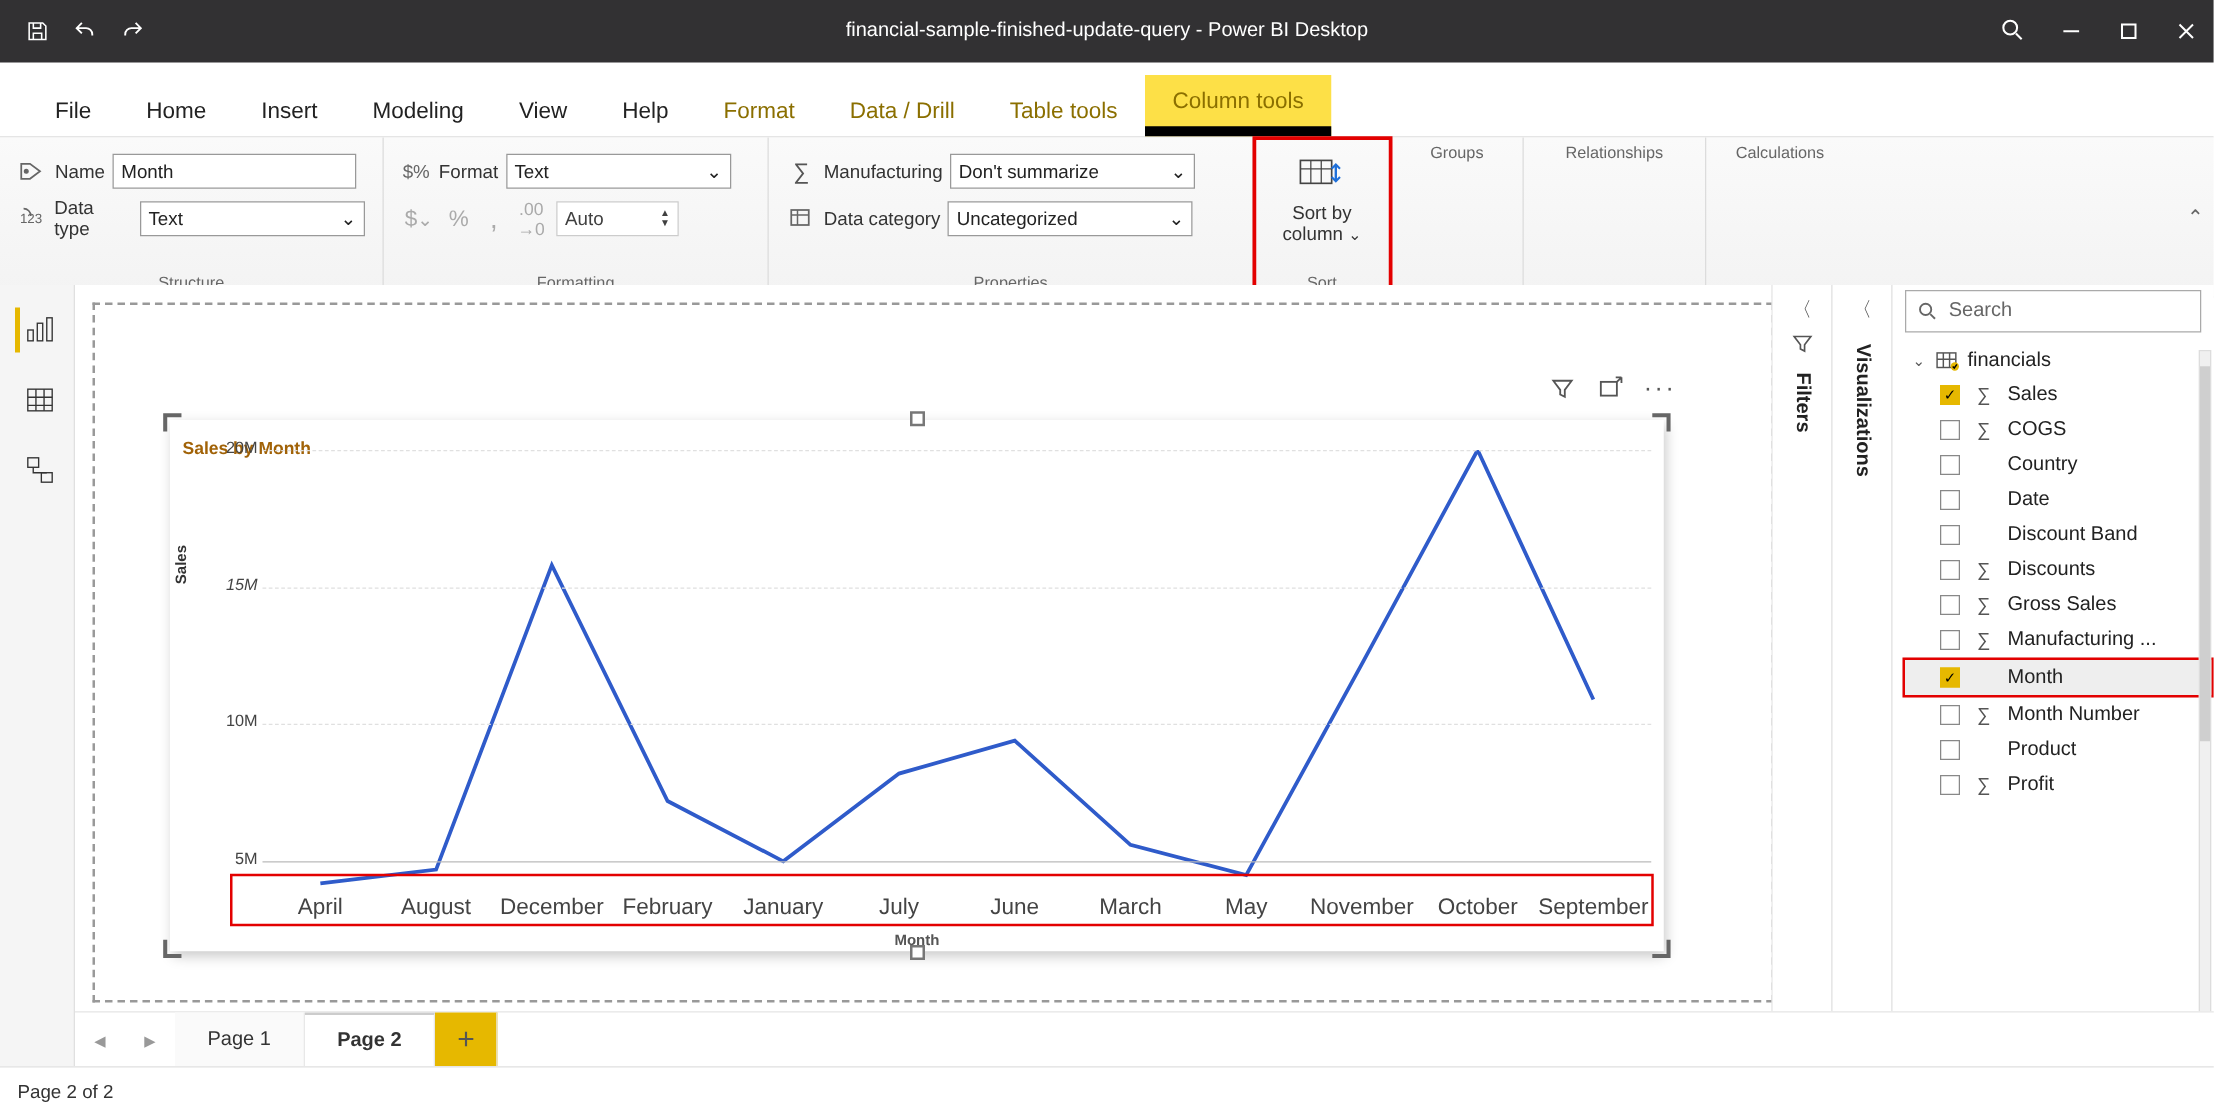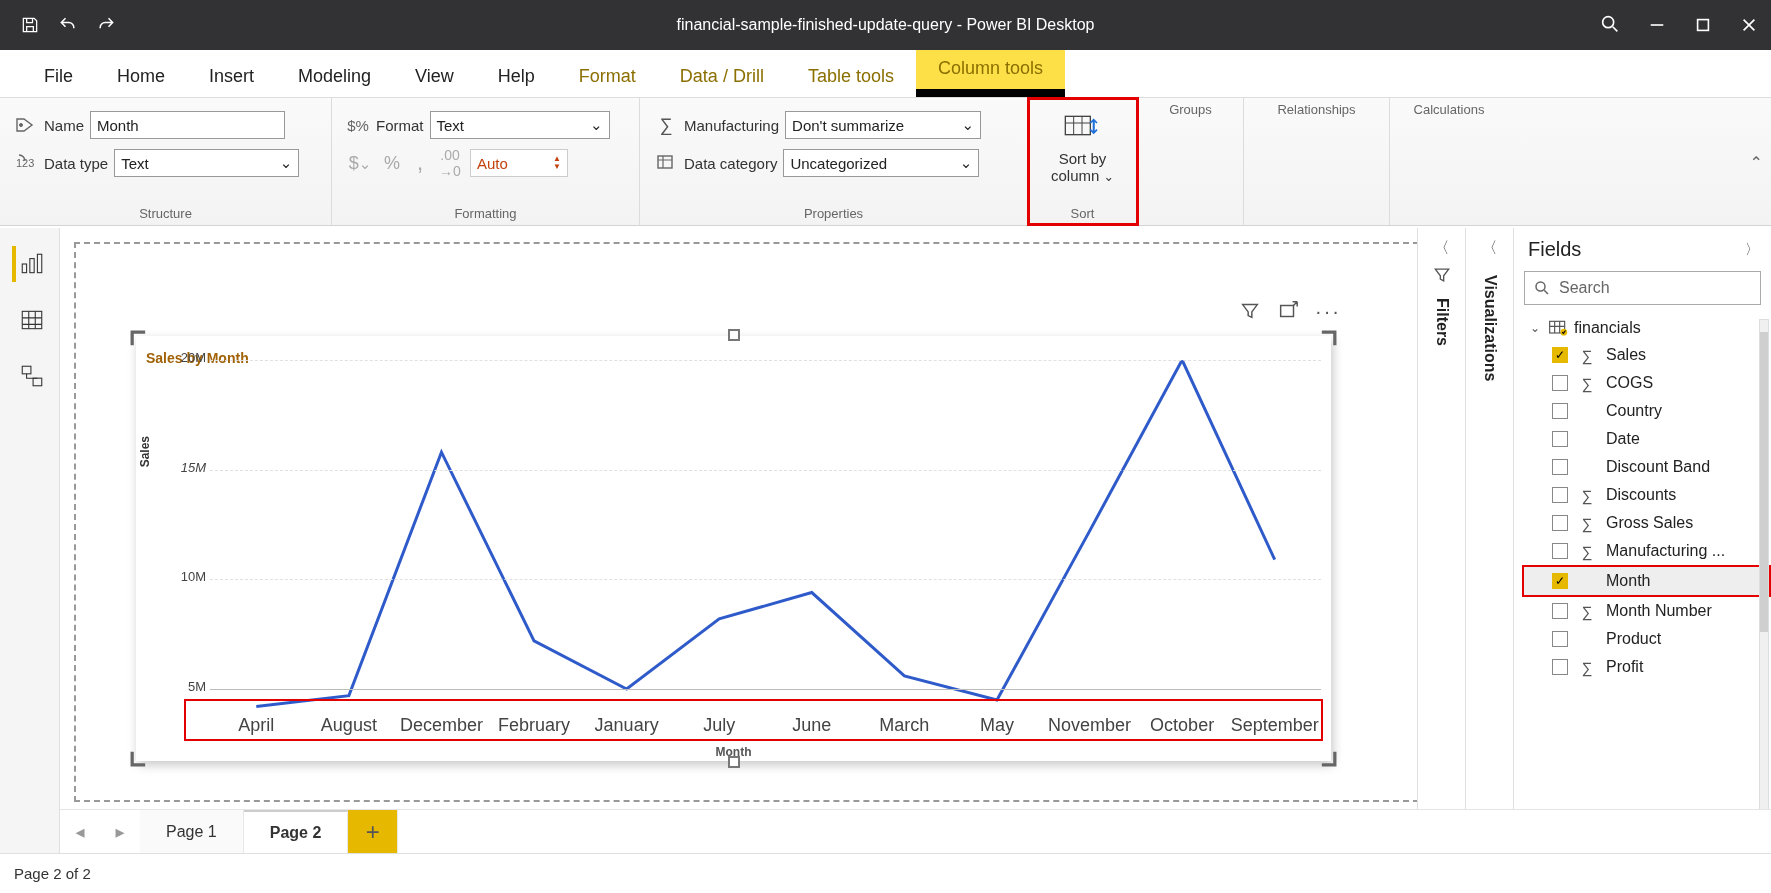--- a/index.html
+++ b/index.html
@@ -8,21 +8,21 @@
   
   .titlebar { height: 50px; background: #323133; color: #fff; display: flex; align-items: center; padding: 0 12px; position: relative; }
   .titlebar .qat { display: flex; gap: 14px; margin-left: 6px; }
   .titlebar .qat svg { width: 20px; height: 20px; stroke: #fff; fill: none; }
   .titlebar .title { position: absolute; left: 50%; transform: translateX(-50%); font-size: 16px; }
   .titlebar .right { margin-left: auto; display: flex; align-items: center; gap: 26px; }
   .titlebar .right svg { width: 18px; height: 18px; stroke: #fff; fill: none; }
   .titlebar .winbtn { width: 20px; height: 20px; display: inline-flex; align-items: center; justify-content: center; }
 
   
-  .tabrow { height: 48px; background: #fff; border-bottom: 1px solid #ddd; display: flex; align-items: flex-end; padding-left: 22px; }
+  .tabrow { height: 60px; background: #fff; border-bottom: 1px solid #ddd; display: flex; align-items: flex-end; padding-left: 22px; }
   .tabrow .tab { padding: 10px 22px 10px 22px; font-size: 18px; color: #222; cursor: pointer; }
   .tabrow .tab.ctx { color: #8b6f00; }
   .tabrow .tab.active { color: #8b6f00; border-bottom: 8px solid #000000; background: #fde047; }
 
   
   .ribbon { height: 128px; background: linear-gradient(#fafafa,#f3f3f3); border-bottom: 1px solid #d4d4d4; display: flex; position: relative; }
   .ribbon .group { border-right: 1px solid #dcdcdc; padding: 4px 14px 2px 14px; display: flex; flex-direction: column; }
   .ribbon .group .body { flex: 1; display: flex; align-items: flex-start; gap: 10px; padding-top: 4px; }
   .ribbon .group .label { text-align: center; font-size: 13px; color: #666; padding-bottom: 2px; }
   .rrow { display: flex; align-items: center; gap: 6px; height: 38px; }
@@ -144,21 +144,21 @@
   <div class="tab">View</div>
   <div class="tab">Help</div>
   <div class="tab ctx">Format</div>
   <div class="tab ctx">Data / Drill</div>
   <div class="tab ctx">Table tools</div>
   <div class="tab ctx active">Column tools</div>
 </div>
 
 <div class="ribbon">
 
-  <div class="group" style="width:332px">
+  <div class="group" style="width:307px">
     <div class="body" style="flex-direction:column;gap:0">
       <div class="rrow">
         <span class="ricon">
             <svg viewBox="0 0 24 24" stroke="#666" fill="none">
               <path d="M3 6l7 0 8 6-8 6H3z" stroke-width="1.4"></path>
               <circle cx="7" cy="12" r="1.5" fill="#666"></circle>
             </svg>
           </span>
         <label>Name</label>
         <div class="rsel" style="width:195px">
@@ -190,21 +190,21 @@
         <div class="rsel" style="width:180px">
             <span>Text</span>
             <span class="chev">⌄</span>
           </div>
       </div>
       <div class="rrow" style="color:#aaa">
         <span style="font-size:18px;width:28px;text-align:center">$<small>⌄</small></span>
         <span style="font-size:18px;width:24px;text-align:center">%</span>
         <span style="font-size:22px;width:20px;text-align:center">,</span>
         <span style="font-size:14px;width:28px;text-align:center">.00<br>→0</span>
-        <div class="rsel" style="width:98px;color:#c2410c;border-color:#ccc">
+        <div class="rsel" style="width:98px;color:#404040;border-color:#ccc">
             <span>Auto</span>
             <span style="display:flex;flex-direction:column;font-size:8px;line-height:8px">
               <span>▲</span>
               <span>▼</span>
             </span>
           </div>
       </div>
     </div>
     <div class="label">Formatting</div>
   </div>
@@ -364,24 +364,20 @@
         </svg></span>
     <div class="vlabel">Filters</div>
   </div>
 
   <div class="collapsed-pane">
     <div class="chev">〈</div>
     <div class="vlabel">Visualizations</div>
   </div>
 
   <div class="fieldspane">
-    <div class="hdr">
-      <span class="t">Fields</span>
-      <span style="color:#555">〉</span>
-    </div>
     <div class="searchbox">
       <svg width="18" height="18" viewBox="0 0 24 24" fill="none" stroke="#666" stroke-width="2">
           <circle cx="10" cy="10" r="6"></circle>
           <path d="M15 15l5 5"></path>
         </svg>
       <span>Search</span>
     </div>
     <div class="tree" id="fieldtree">
       <div class="tnode">
         <span class="twisty">⌄</span>

